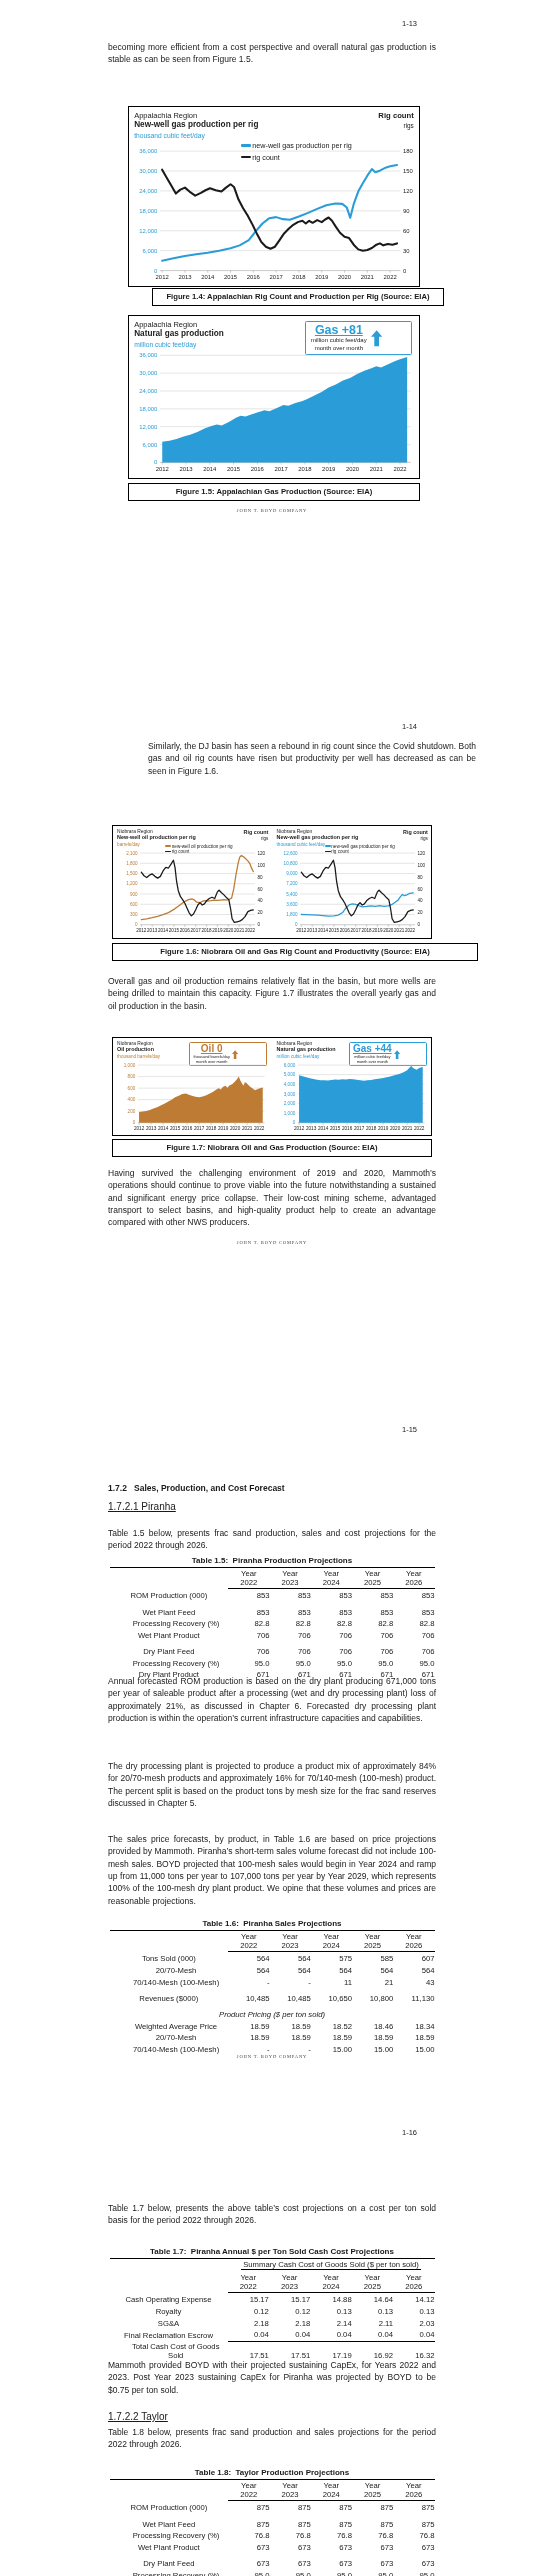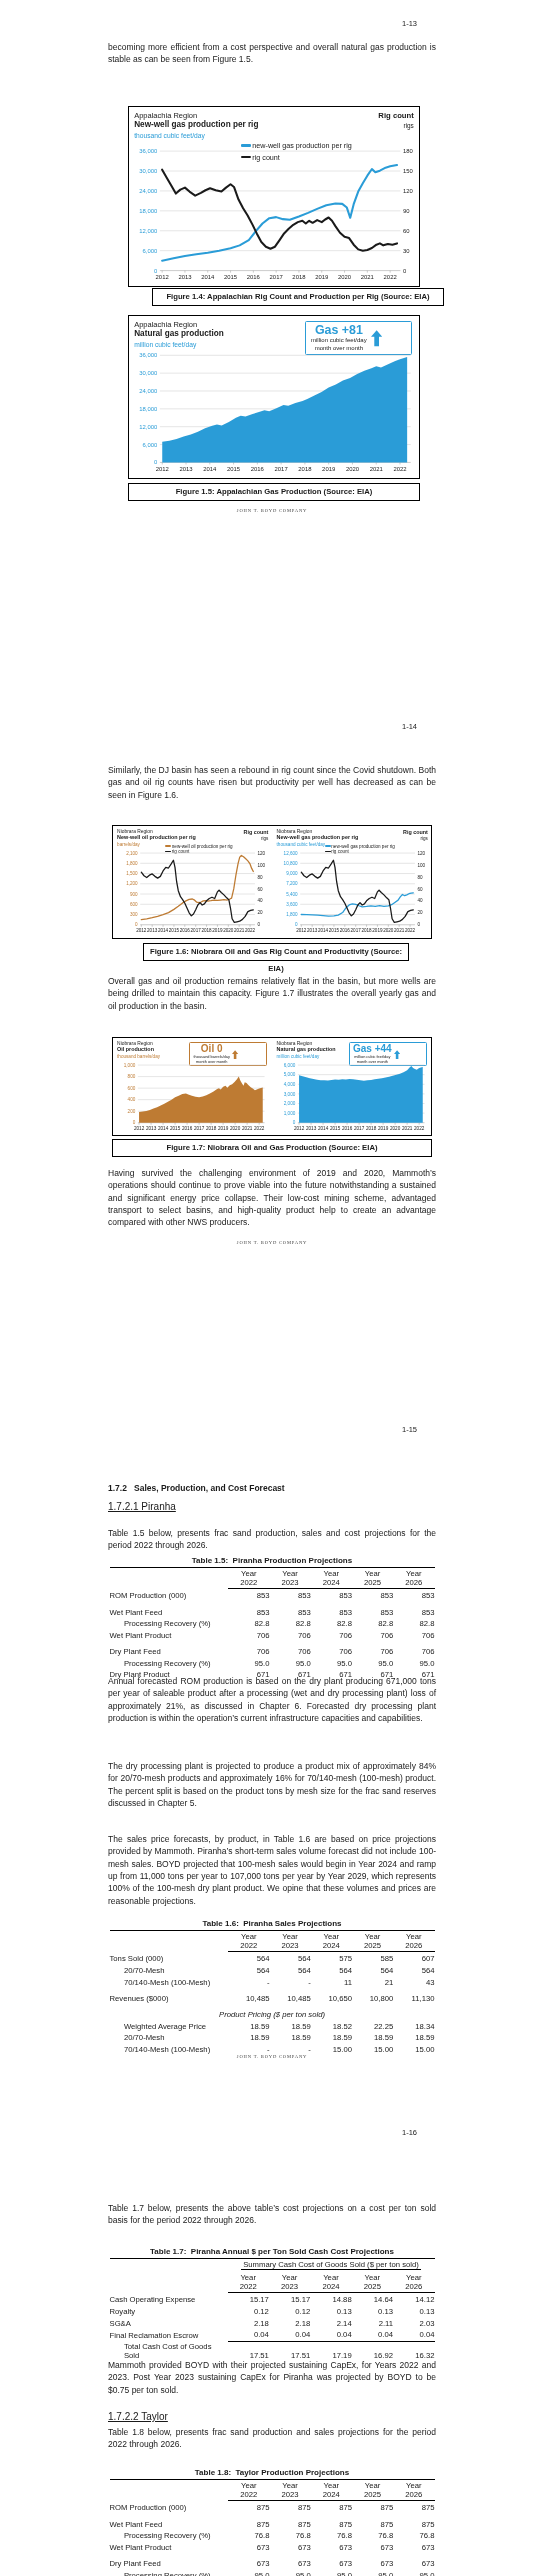--- a/index.html
+++ b/index.html
@@ -21,21 +21,21 @@
   .bc-right{position:absolute;top:4.1px;right:5.2px;text-align:right;}
   .bc-rtitle{font-size:7.7px;font-weight:bold;}
   .bc-runit{font-size:6.4px;margin-top:1.5px;}
   .legend{position:absolute;}
   .lg-item{display:flex;align-items:center;margin-bottom:2.6px;font-size:7.2px;white-space:nowrap;}
   .lg-swatch{display:inline-block;width:10.3px;height:2.1px;border-radius:1px;margin-right:1px;}
   .bigsvg{position:absolute;left:0.5px;bottom:2.1px;}
   
   .badge{position:absolute;display:flex;align-items:center;gap:4.1px;background:#fff;border:1px solid;border-radius:1.5px;padding:2.1px 5.2px;box-sizing:border-box;}
   .badge-text{text-align:center;}
-  .badge-main{font-size:12.4px;font-weight:bold;line-height:1.05;}
+  .badge-main{font-size:12.4px;font-weight:bold;line-height:1.05;text-decoration:underline;}
   .badge-sub{font-size:6px;line-height:1.25;color:#1a1a1a;}
   .badge.sm{gap:2.6px;padding:1px 3.1px;border-width:1px;}
   .badge.sm .badge-main{font-size:10px;}
   .badge.sm .badge-sub{font-size:3.9px;}
   
   .duo{position:absolute;display:flex;gap:7.2px;padding:2.1px 3.1px;box-sizing:border-box;}
   .mini{position:relative;width:156px;}
   .mini .bc-left{top:1px;left:1px;}
   .mini .bc-region{font-size:4.9px;}
   .mini .bc-title{font-size:5.4px;}
@@ -44,21 +44,21 @@
   .mini .bc-rtitle{font-size:5.4px;}
   .mini .bc-runit{font-size:4.6px;margin-top:0.5px;}
   .mini .lg-item{font-size:4.6px;margin-bottom:0.5px;}
   .mini .lg-swatch{width:6.2px;height:1.5px;margin-right:0.5px;}
   .minisvg{position:absolute;left:0;bottom:1px;}
   
   .tablewrap{position:absolute;left:108px;width:328px;}
   .table-title{text-align:center;font-weight:bold;font-size:8px;margin-bottom:1.5px;}
   table.doc{border-collapse:collapse;margin:0 auto;border-top:1px solid #000;width:325px;table-layout:fixed;}
   table.doc td{font-size:7.7px;padding:1.3px 0;vertical-align:bottom;}
-  td.lbl{text-align:left;width:118px;padding-left:1px;}
+  td.lbl{text-align:center;width:118px;padding-left:1px;}
   td.lbl.ind{padding-left:14.4px;}
   td.section{text-align:center;padding-left:1px;font-style:italic;}
   td.colhead{text-align:center;width:41px;padding-top:2.6px;}
   td.colhead span{display:inline-block;border-bottom:0.6px solid #000;padding:0.5px 3.6px 0.5px 3.6px;}
   td.spanhead{text-align:center;padding-top:2.1px;}
   td.spanhead span{display:inline-block;border-bottom:0.6px solid #000;padding:0 2.1px 0.5px 2.1px;}
   td.val{text-align:right;padding-right:8.2px;width:41px;}
   td.val.uln{border-bottom:0.6px solid #000;}
   tr.spacer td{height:4.6px;padding:0;}
 </style>
@@ -195,21 +195,21 @@
         <path d="M62.6 214.0L62.6 174.1L76.5 171.8L90.3 168.4L104.2 163.7L118.0 159.7L131.9 154.5L145.7 147.6L159.6 142.9L168.8 140.6L178.0 142.4L191.9 135.4L205.7 127.3L214.9 123.3L224.2 125.0L238.0 119.8L251.9 115.8L261.1 112.9L270.3 114.6L284.2 108.8L298.0 102.5L307.3 104.2L321.1 98.4L335.0 95.0L344.2 90.9L358.0 84.0L371.9 77.1L385.7 68.4L399.6 62.6L413.4 55.1L427.3 49.9L441.1 42.4L455.0 36.0L468.8 31.4L478.1 27.4L487.3 29.7L501.1 23.3L515.0 17.0L524.2 13.5L538.1 9.5L538.1 214.0Z" fill="#2A9CD7" stroke="none"></path>
       </svg>
   </div>
   <div class="figcap" style="top:483px;left:128px;width:292px;">Figure 1.5: Appalachian Gas Production (Source: EIA)</div>
 
   <div class="footer" style="top:508px;">JOHN T. BOYD COMPANY</div>
 </div>
 
 <div class="page">
   <div class="pagenum">1-14</div>
-  <div class="para" style="top:61px;">Similarly, the DJ basin has seen a rebound in rig count since the Covid shutdown. Both gas and oil rig counts have risen but productivity per well has decreased as can be seen in Figure 1.6.</div>
+  <div class="para" style="top:37px;margin-left:40px;">Similarly, the DJ basin has seen a rebound in rig count since the Covid shutdown. Both gas and oil rig counts have risen but productivity per well has decreased as can be seen in Figure 1.6.</div>
 
   <div class="figbox duo" style="top:122px;left:112px;width:320px;height:114px;">
     <div class="mini">
       <div class="bc-left">
         <div class="bc-region">Niobrara Region</div>
         <div class="bc-title">New-well oil production per rig</div>
         <div class="bc-unit" style="color: rgb(190, 123, 51);">barrels/day</div>
       </div>
       <div class="bc-right">
         <div class="bc-rtitle">Rig count</div>
@@ -339,21 +339,21 @@
           <text x="217.98104265402725" y="158" text-anchor="middle" font-size="9" fill="#1a1a1a">2020</text>
           <line x1="239.213270142179" x2="239.213270142179" y1="144" y2="148" stroke="#999999"></line>
           <text x="239.213270142179" y="158" text-anchor="middle" font-size="9" fill="#1a1a1a">2021</text>
           <line x1="260.44549763033075" x2="260.44549763033075" y1="144" y2="148" stroke="#999999"></line>
           <text x="260.44549763033075" y="158" text-anchor="middle" font-size="9" fill="#1a1a1a">2022</text>
           <polyline points="48.1,124.0 58.7,124.3 69.4,124.7 80.0,125.4 90.6,126.2 101.2,127.1 111.8,126.7 120.3,125.1 128.8,120.1 135.2,111.2 141.5,105.3 147.9,103.4 154.3,104.2 160.7,106.9 167.0,109.0 175.5,108.2 184.0,107.1 192.5,108.0 201.0,106.8 209.5,108.0 218.0,107.1 224.4,104.9 230.7,100.4 237.1,95.9 241.3,89.6 245.6,84.9 249.8,87.3 254.1,85.6 258.3,83.4 262.6,82.3 266.8,81.6" fill="none" stroke="#2A9CD7" stroke-width="2.5" stroke-linejoin="round" stroke-linecap="round"></polyline>
           <polyline points="48.1,41.3 53.4,48.3 58.7,51.8 64.0,47.2 69.4,44.8 74.7,49.5 80.0,53.0 85.3,49.5 90.6,39.0 95.9,32.0 101.2,33.2 106.5,25.0 110.8,18.0 113.9,32.0 117.1,60.0 120.3,77.5 124.6,89.2 128.8,95.0 133.1,102.0 137.3,111.3 141.5,120.7 145.8,126.5 150.0,123.0 154.3,114.8 158.5,105.5 162.8,100.8 167.0,105.5 171.3,103.2 175.5,97.3 180.8,92.7 186.1,90.3 191.4,92.7 196.7,79.8 199.9,76.3 204.2,81.0 209.5,85.7 214.8,91.5 219.0,95.0 222.2,111.3 225.4,132.3 229.7,139.3 235.0,138.2 240.3,137.0 245.6,133.5 250.9,127.7 256.2,118.3 261.5,116.0 266.8,114.8" fill="none" stroke="#1A1A1A" stroke-width="2.5" stroke-linejoin="round" stroke-linecap="round"></polyline>
         </svg>
     </div>
   </div>
-  <div class="figcap" style="top:240px;left:112px;width:266px;margin-left:31px;">Figure 1.6: Niobrara Oil and Gas Rig Count and Productivity (Source: EIA)</div>
+  <div class="figcap" style="top:240px;left:112px;width:366px;">Figure 1.6: Niobrara Oil and Gas Rig Count and Productivity (Source: EIA)</div>
 
   <div class="para" style="top:272px;">Overall gas and oil production remains relatively flat in the basin, but more wells are being drilled to maintain this capacity. Figure 1.7 illustrates the overall yearly gas and oil production in the basin.</div>
 
   <div class="figbox duo" style="top:334px;left:112px;width:320px;height:99px;">
     <div class="mini">
       <div class="bc-left">
         <div class="bc-region">Niobrara Region</div>
         <div class="bc-title">Oil production</div>
         <div class="bc-unit" style="color: rgb(190, 123, 51);">thousand barrels/day</div>
       </div>
@@ -607,21 +607,21 @@
             <td colspan="6"></td>
           </tr>
           <tr>
             <td class="section" colspan="6">Product Pricing ($ per ton sold)</td>
           </tr>
           <tr>
             <td class="lbl ind">Weighted Average Price</td>
             <td class="val">18.59</td>
             <td class="val">18.59</td>
             <td class="val">18.52</td>
-            <td class="val">22.25</td>
+            <td class="val">18.46</td>
             <td class="val">18.34</td>
           </tr>
           <tr>
             <td class="lbl ind">20/70-Mesh</td>
             <td class="val">18.59</td>
             <td class="val">18.59</td>
             <td class="val">18.59</td>
             <td class="val">18.59</td>
             <td class="val">18.59</td>
           </tr>

